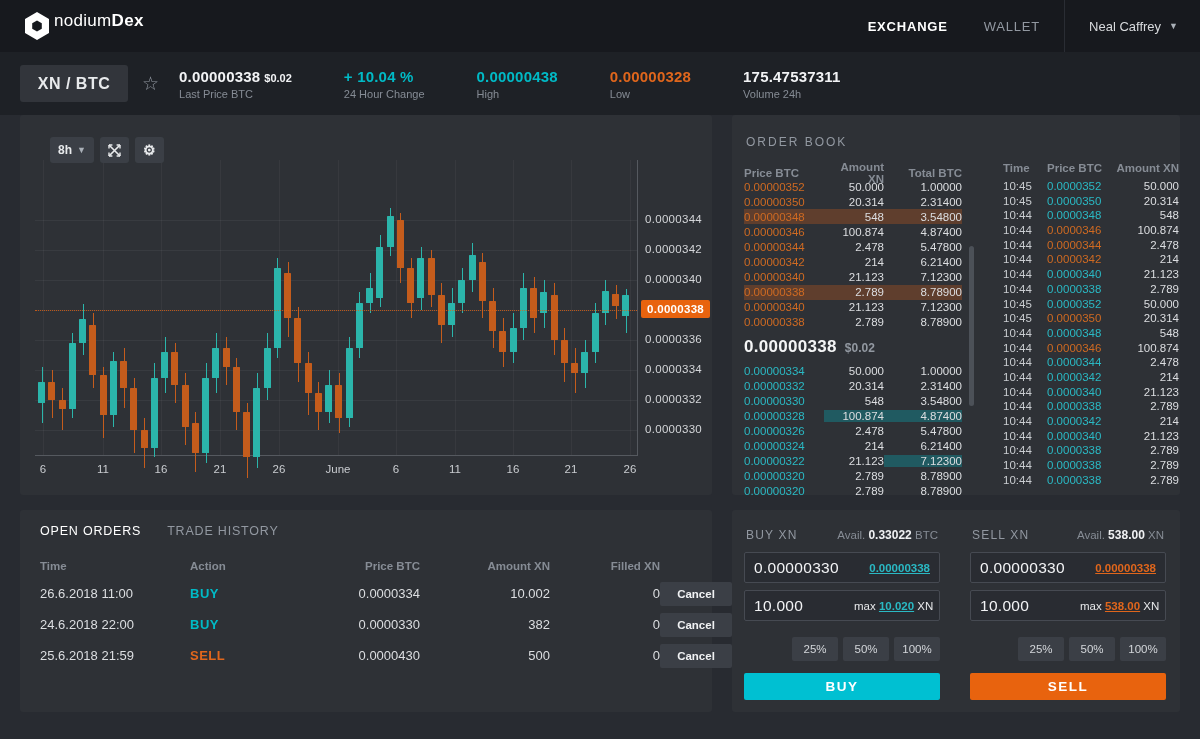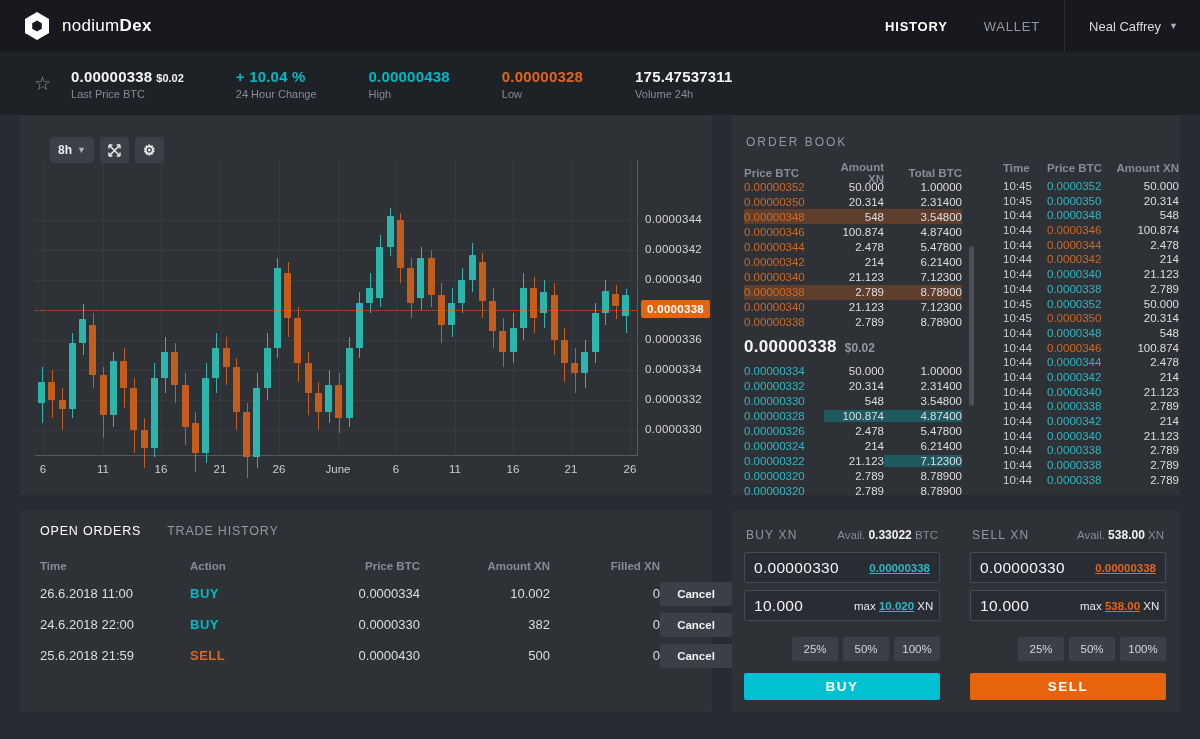--- a/index.html
+++ b/index.html
@@ -9,21 +9,21 @@
     font-family:"Liberation Sans", sans-serif;
     color:#e8eaec;
     overflow:hidden;
     font-size:13px;
   }
   
   .nav {
     height:52px; background:#17191e;
     display:flex; align-items:center; padding:0 22px;
   }
-  .brand { display:flex; align-items:center; gap:10px; }
+  .brand { display:flex; align-items:flex-start; gap:2px; }
   .brand-name { font-size:17px; letter-spacing:.3px; color:#ffffff; font-weight:300; }
   .brand-name b { font-weight:700; }
   .nav-right { margin-left:auto; display:flex; align-items:center; height:100%; }
   .nav-link { font-size:13px; letter-spacing:.8px; color:#9298a1; margin:0 18px; cursor:pointer; }
   .nav-link.active { color:#ffffff; font-weight:700; }
   .nav-sep { width:1px; height:52px; background:#2a2d34; margin:0 6px; }
   .nav-user { display:flex; align-items:center; gap:8px; color:#d8dadd; font-size:13px; margin-left:18px; cursor:pointer; }
   .caret { font-size:9px; color:#aab0b8; }
   
   .header {
@@ -140,32 +140,35 @@
   <div class="brand">
     <span style="display:flex;">
       <svg width="30" height="30" viewBox="0 0 30 30">
         <path fill-rule="evenodd" fill="#ffffff" d="M15 1 L27 8 V22 L15 29 L3 22 V8 Z M15 9.5 L19.8 12.3 V17.8 L15 20.6 L10.2 17.8 V12.3 Z"></path>
       </svg>
     </span>
     <span class="brand-name"><span>nodium</span><b>Dex</b></span>
   </div>
   <div class="nav-right">
     <div style="display:flex;align-items:center;">
-        <span class="nav-link active">HISTORY</span>
+        <span class="nav-link active">EXCHANGE</span>
         <span class="nav-link">WALLET</span>
       </div>
     <div class="nav-sep"></div>
     <div class="nav-user">
       <span>Neal Caffrey</span>
       <span class="caret">▼</span>
     </div>
   </div>
 </div>
 
 <div class="header">
+  <div class="pair-box">
+    <span>XN / BTC</span>
+  </div>
   <span class="fav">☆</span>
   <div class="stats">
       <div class="stat">
         <div><span class="stat-value c-white">0.00000338</span><span class="stat-extra c-white">$0.02</span></div>
         <div class="stat-label">Last Price BTC</div>
       </div>
       <div class="stat">
         <div><span class="stat-value c-teal">+ 10.04 %</span></div>
         <div class="stat-label">24 Hour Change</div>
       </div>

